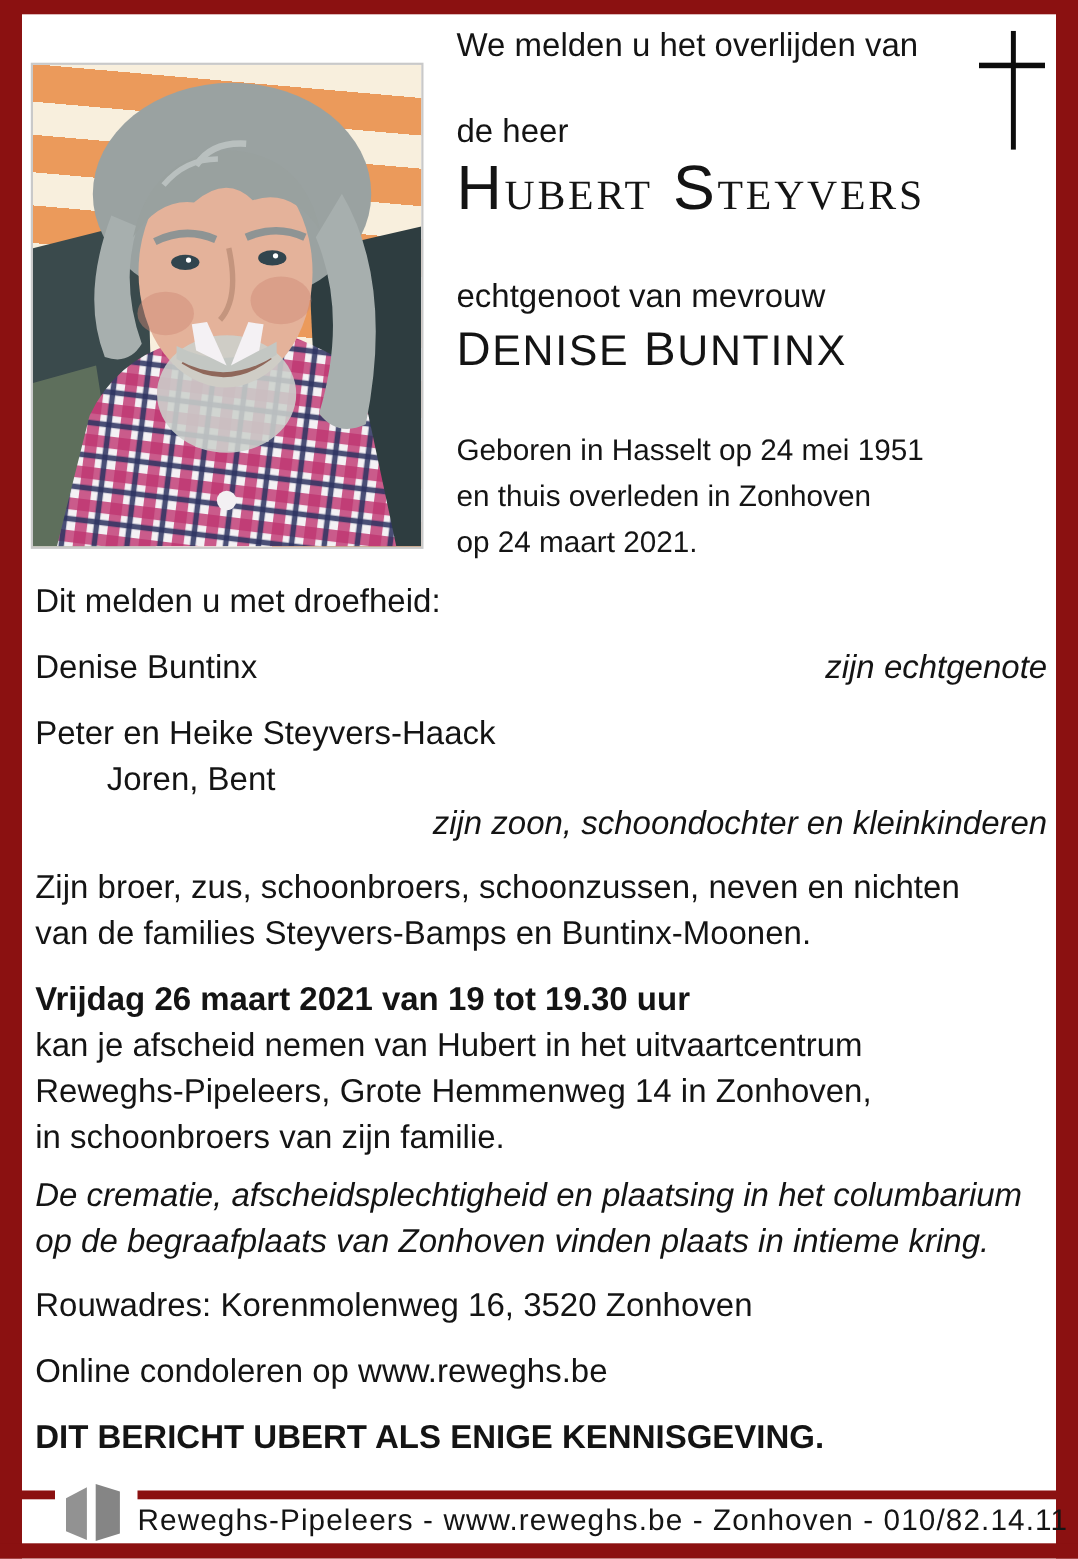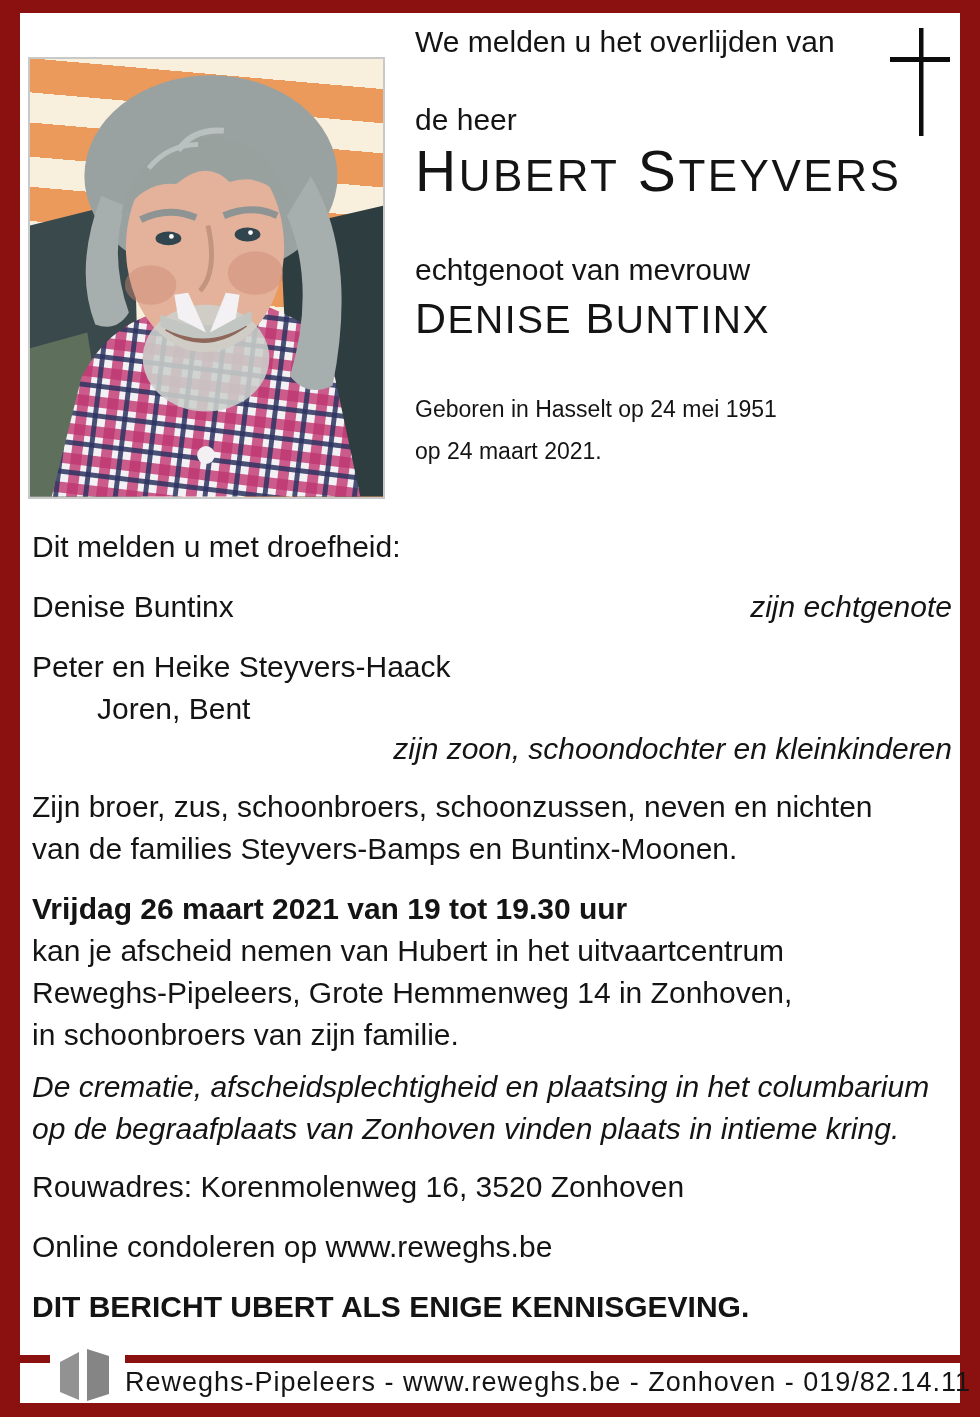--- a/index.html
+++ b/index.html
@@ -27,24 +27,24 @@
     overflow:hidden;
   }
   .photo svg { display:block; width:100%; height:100%; }
 
   
   .rcol { left:415px; width:545px; }
   .line { font-size:30px; line-height:36px; }
   .t-announce { top:24px; }
   .t-deheer   { top:102px; }
   .t-spouse-intro { top:252px; }
-  .t-born { top:388px; font-size:23px; line-height:42px; }
+  .t-born { top:388px; font-size:27px; line-height:42px; }
 
   .name-main { top:138px; font-size:57px; letter-spacing:2.5px; white-space:nowrap; }
-  .name-main .sc-small { font-size:44px; }
+  .name-main .sc-small { font-size:38px;font-family:Liberation Serif, serif; }
   .name-sub  { top:294px; font-size:43px; letter-spacing:1.5px; white-space:nowrap; }
   .name-sub .sc-small { font-size:39px; }
 
   
   .cross { left:888px; top:28px; width:64px; height:110px; }
 
   
   .bcol { left:32px; width:920px; font-size:30px; line-height:42px; }
   .t-intro   { top:526px; }
   .row-rel   { top:586px; display:flex; justify-content:space-between; }
@@ -138,20 +138,21 @@
   </svg>
 </div>
 
 <div class="abs rcol line t-announce">We melden u het overlijden van</div>
 <div class="abs rcol line t-deheer">de heer</div>
 <div class="abs rcol name-main"><span class="sc-big">H</span><span class="sc-small">UBERT</span> <span class="sc-big">S</span><span class="sc-small">TEYVERS</span></div>
 <div class="abs rcol line t-spouse-intro">echtgenoot van mevrouw</div>
 <div class="abs rcol name-sub"><span class="sc-big">D</span><span class="sc-small">ENISE</span> <span class="sc-big">B</span><span class="sc-small">UNTINX</span></div>
 <div class="abs rcol t-born">
   <div>Geboren in Hasselt op 24 mei 1951</div>
+  <div>en thuis overleden in Zonhoven</div>
   <div>op 24 maart 2021.</div>
 </div>
 
 <div class="abs bcol t-intro">Dit melden u met droefheid:</div>
 
 <div class="abs bcol row-rel">
   <span>Denise Buntinx</span>
   <span class="italic">zijn echtgenote</span>
 </div>
 
@@ -182,13 +183,13 @@
 <div class="abs bcol t-notice">DIT BERICHT UBERT ALS ENIGE KENNISGEVING.</div>
 
 <div class="abs footer-line-a"></div>
 <div class="abs footer-line-b"></div>
 <div class="abs footer-logo">
   <svg viewBox="0 0 58 57">
     <polygon points="3,16 22,6 22,54 3,46" fill="#929292"></polygon>
     <polygon points="30,3 52,10 52,48 30,55" fill="#858585"></polygon>
   </svg>
 </div>
-<div class="abs footer-text">Reweghs-Pipeleers - www.reweghs.be - Zonhoven - 019/82.14.11</div>
+<div class="abs footer-text">Reweghs-Pipeleers - www.reweghs.be - Zonhoven - 010/82.14.11</div>
 
 </body></html>

